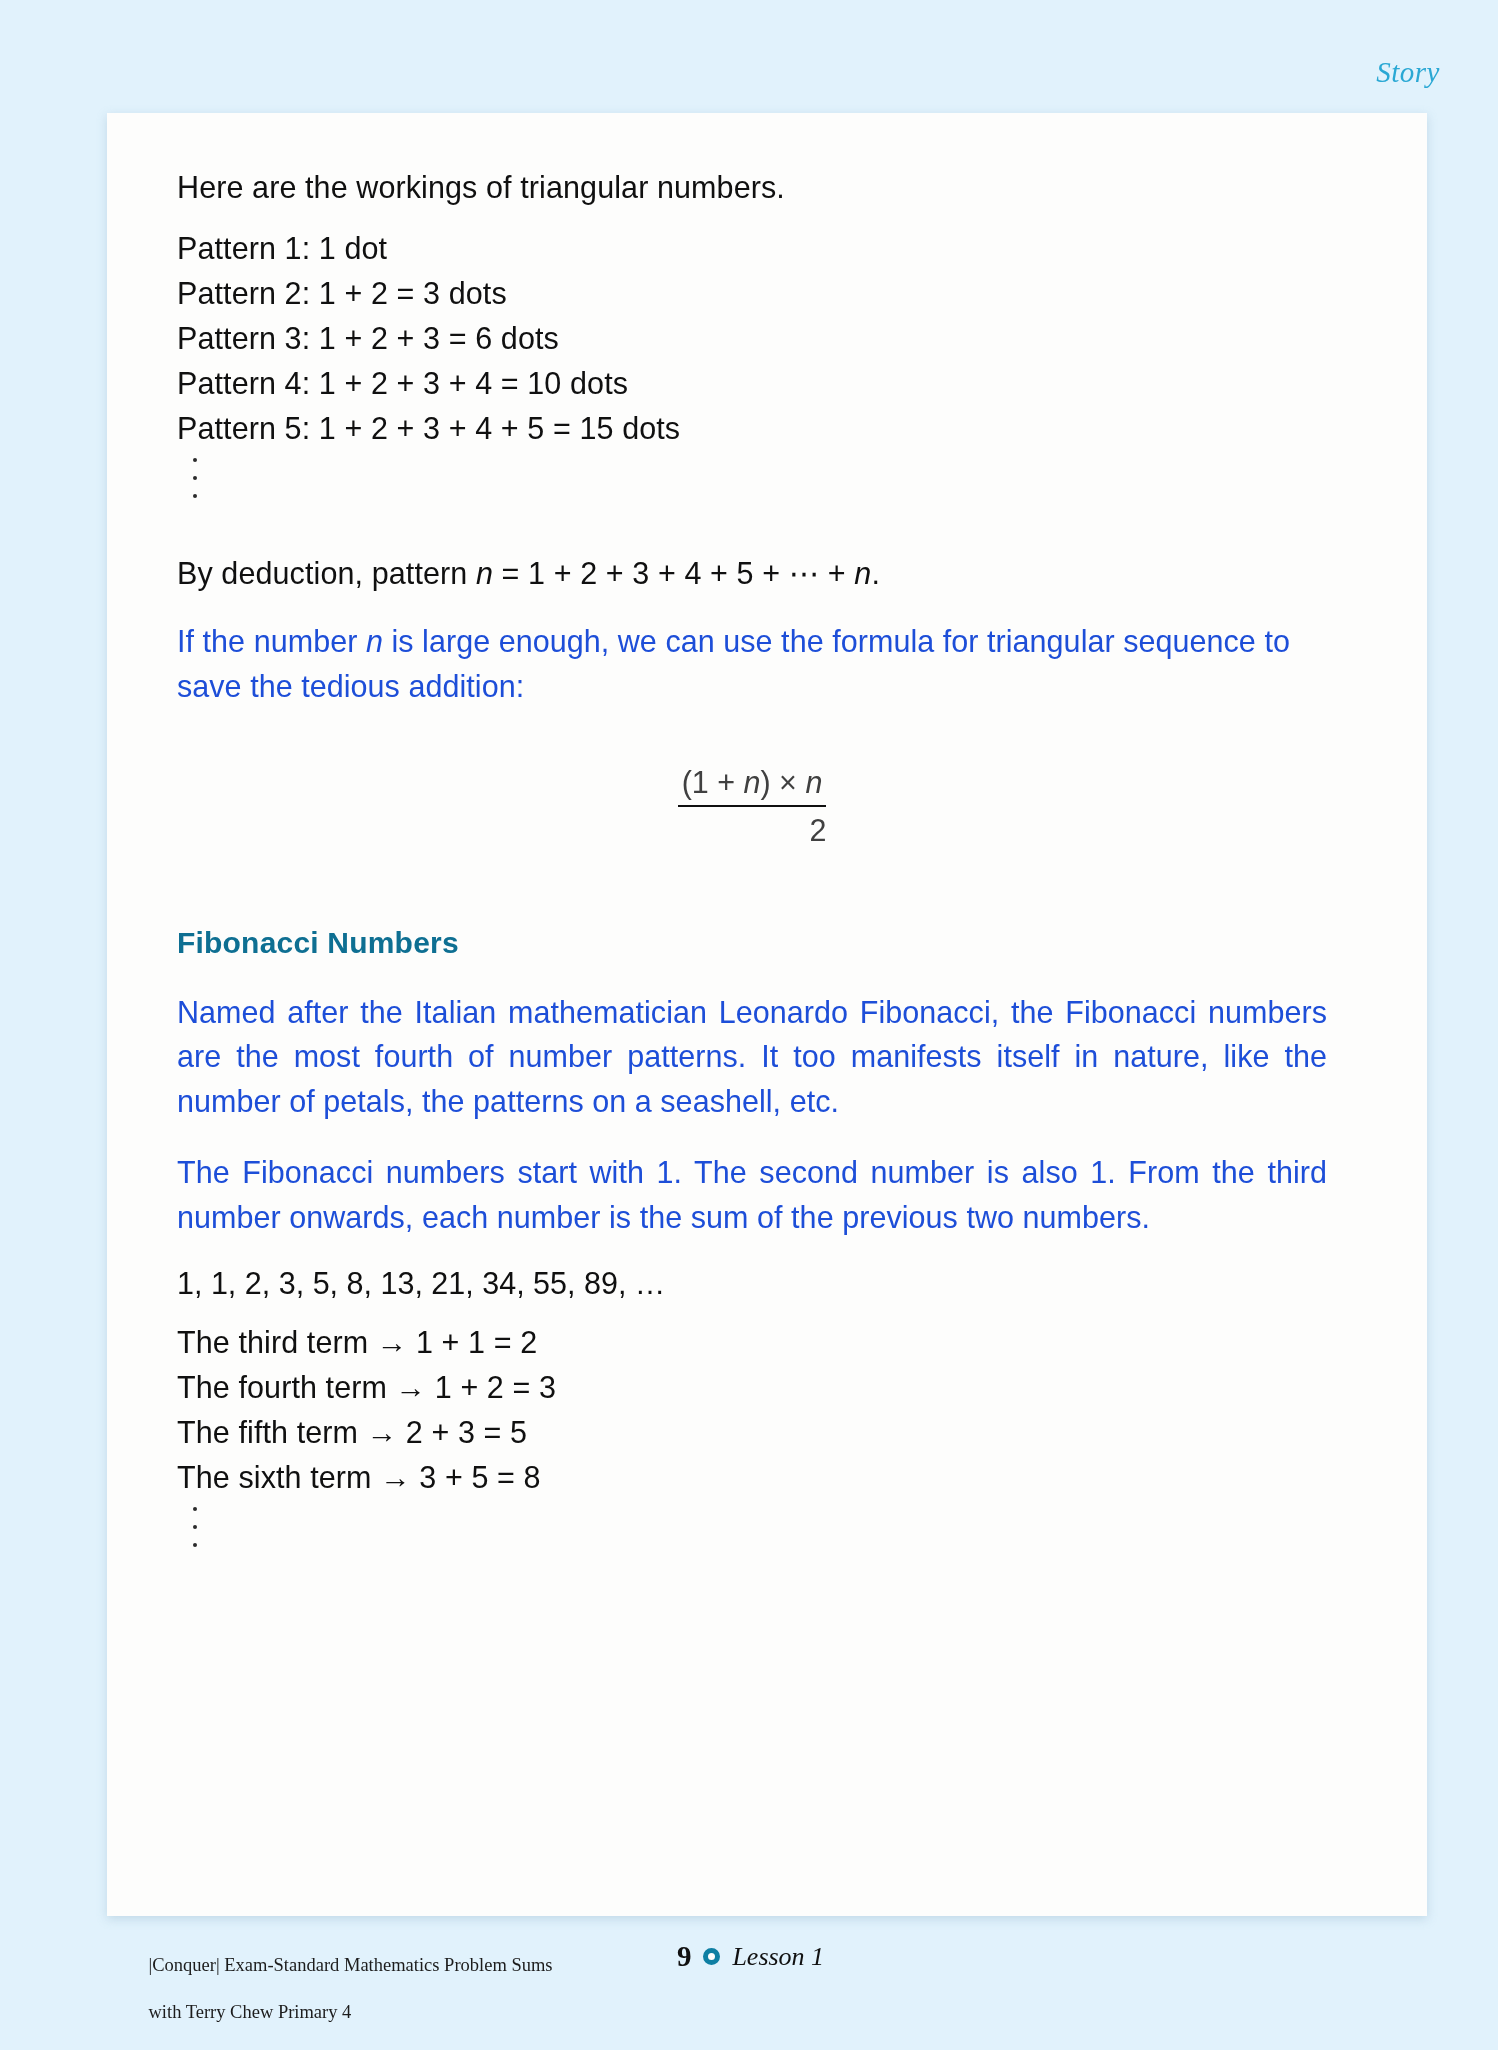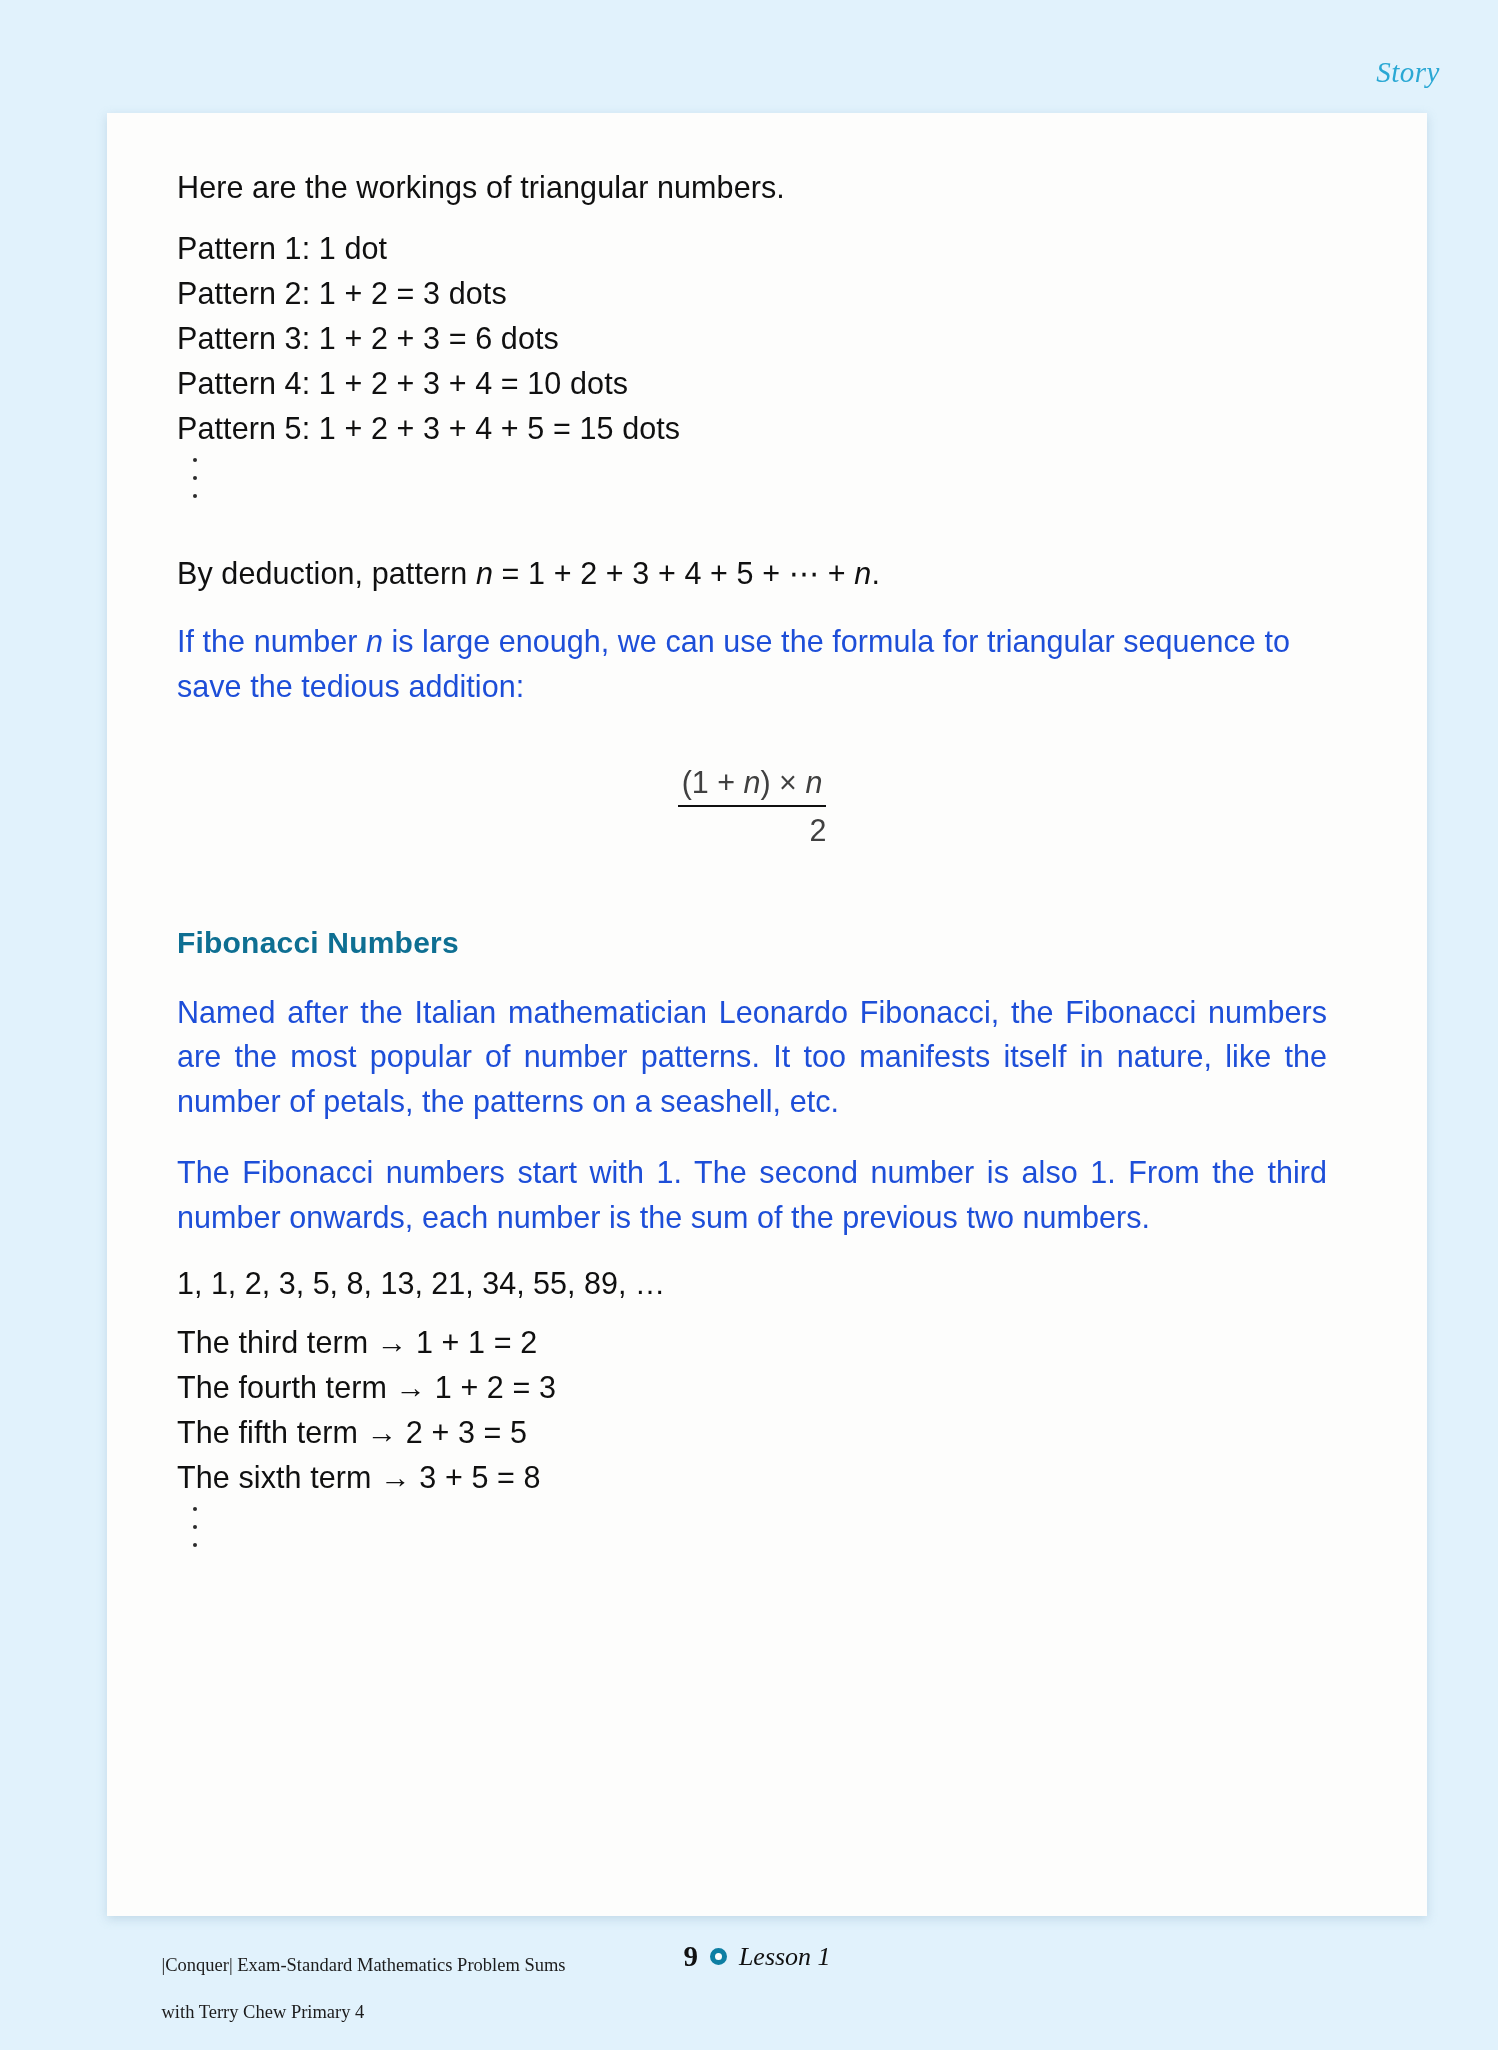--- a/index.html
+++ b/index.html
@@ -131,21 +131,21 @@
     color: #101010;
     text-align: left;
     margin: 0 0 26px 0;
     padding-right: 130px;
     white-space: pre;
   }
 
   
   .footer {
     position: absolute;
-    left: 16px;
+    left: 3px;
     right: 0;
     bottom: 0;
     height: 134px;
   }
   .colophon {
     position: absolute;
     left: 127px;
     top: 14px;
     font-family: "Liberation Serif", serif;
     font-size: 18.5px;
@@ -223,21 +223,21 @@
       <div class="fraction">
         <div class="num"><span>(1 + </span><span class="ital">n</span><span>) × </span><span class="ital">n</span></div>
         <div class="den">2</div>
       </div>
     </div>
 
     <div class="gap-xl"></div>
 
     <h2 class="section-heading">Fibonacci Numbers</h2>
 
-    <p class="para">Named after the Italian mathematician Leonardo Fibonacci, the Fibonacci numbers are the most popular of number patterns. It too manifests itself in nature, like the number of petals, the patterns on a seashell, etc.</p>
+    <p class="para">Named after the Italian mathematician Leonardo Fibonacci, the Fibonacci numbers are the most fourth of number patterns. It too manifests itself in nature, like the number of petals, the patterns on a seashell, etc.</p>
 
     <p class="para">The Fibonacci numbers start with 1. The second number is also 1. From the third number onwards, each number is the sum of the previous two numbers.</p>
 
     <div class="seq">1, 1, 2, 3, 5, 8, 13, 21, 34, 55, 89, …</div>
 
     <div>
       <div class="line">The third term → 1 + 1 = 2</div>
       <div class="line">The fourth term → 1 + 2 = 3</div>
       <div class="line">The fifth term → 2 + 3 = 5</div>
       <div class="line">The sixth term → 3 + 5 = 8</div>

